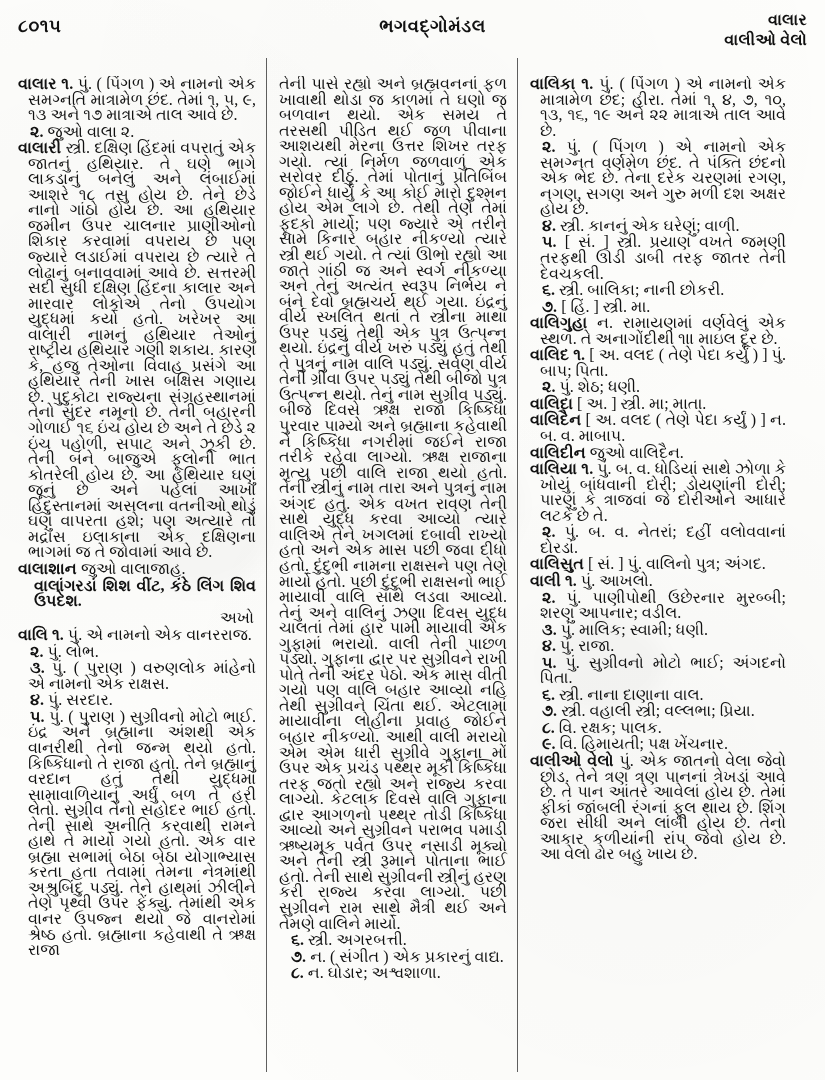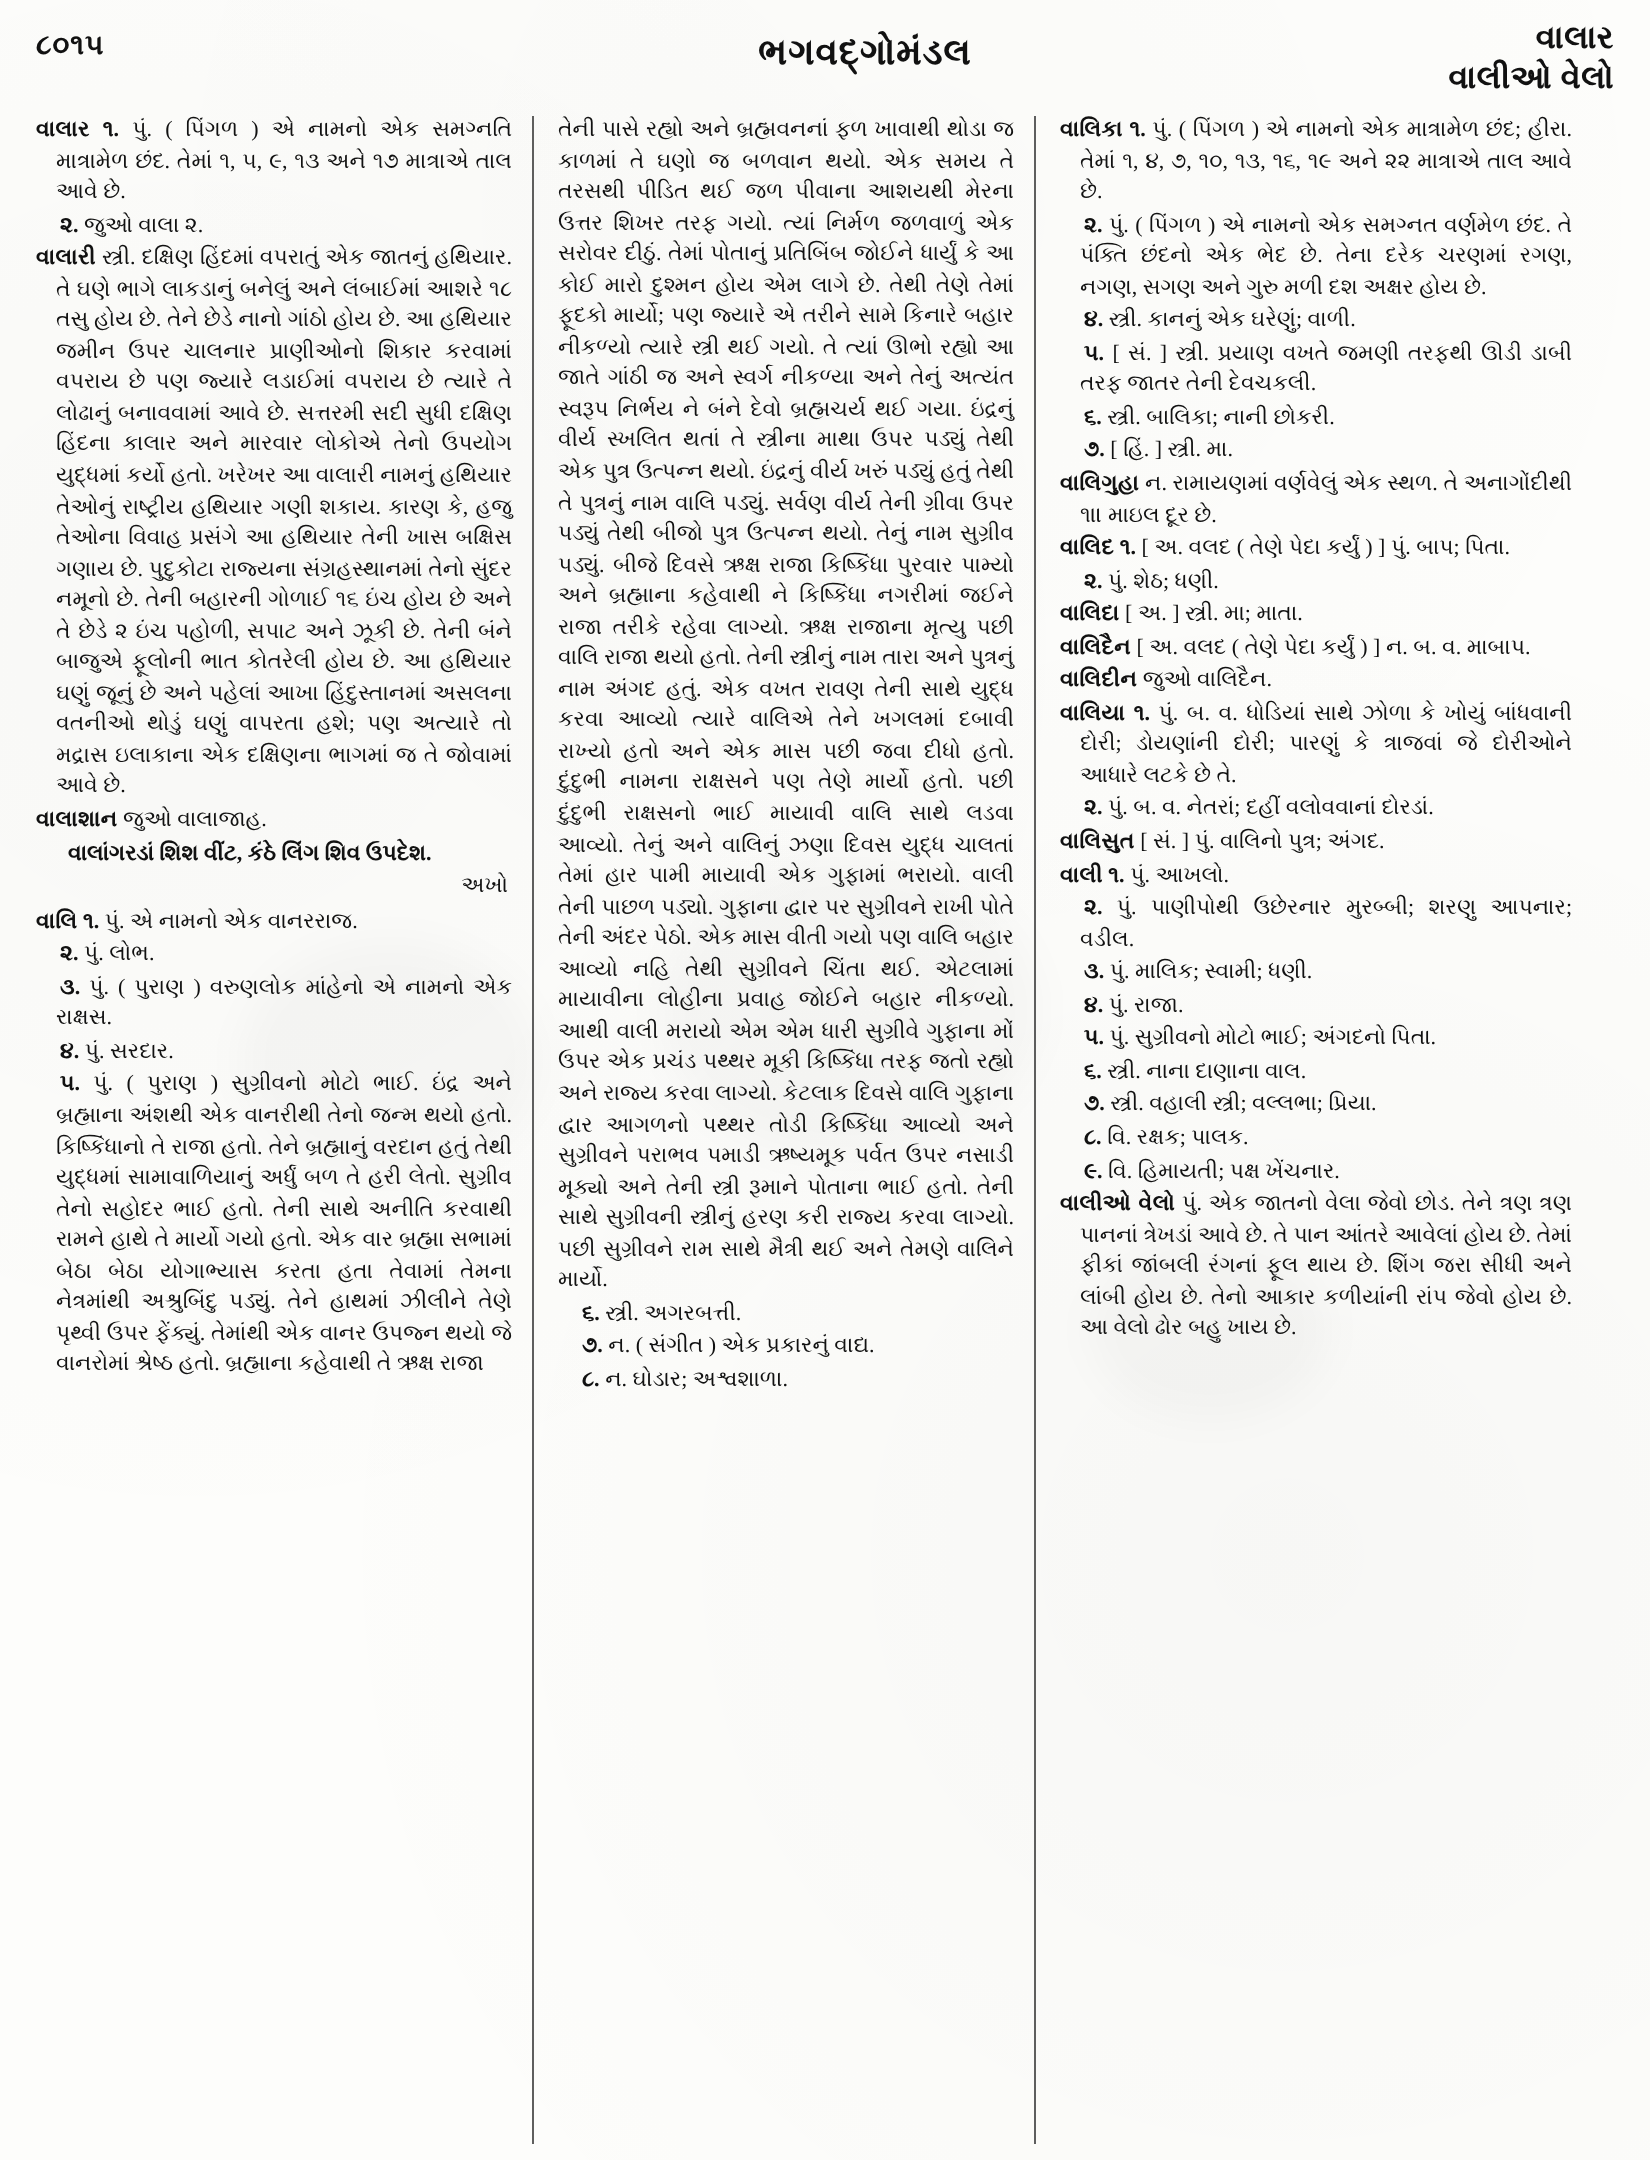--- a/index.html
+++ b/index.html
@@ -26,21 +26,21 @@
   
   .running-head {
     position: absolute;
     left: 0; right: 0; top: 0;
     height: 52px;
   }
   .rh-folio {
     position: absolute;
     left: 18px;
     top: 16px;
-    font-size: 14px;
+    font-size: 18px;
     font-weight: bold;
     letter-spacing: 0.5px;
   }
   .rh-title {
     position: absolute;
     left: 0; right: 0;
     top: 16px;
     text-align: center;
     font-size: 18px;
     font-weight: bold;
@@ -67,25 +67,26 @@
     left: 18px;
     right: 14px;
     top: 58px;
     bottom: 8px;
     display: flex;
   }
   .col {
     position: relative;
     box-sizing: border-box;
     overflow: hidden;
-    font-size: 11px;
+    font-size: 16px;
     line-height: 15.55px;
     text-align: justify;
     text-justify: inter-word;
     hyphens: none;
+    margin-top: 18px;
   }
   .col-1 { width: 248px; padding-right: 10px; }
   .col-2 { width: 250px; padding-left: 12px; padding-right: 10px; }
   .col-3 { width: 268px; padding-left: 12px; }
   .rule {
     width: 1px;
     background: #2a2a2a;
     opacity: 0.75;
     margin: 0;
     flex: 0 0 1px;

